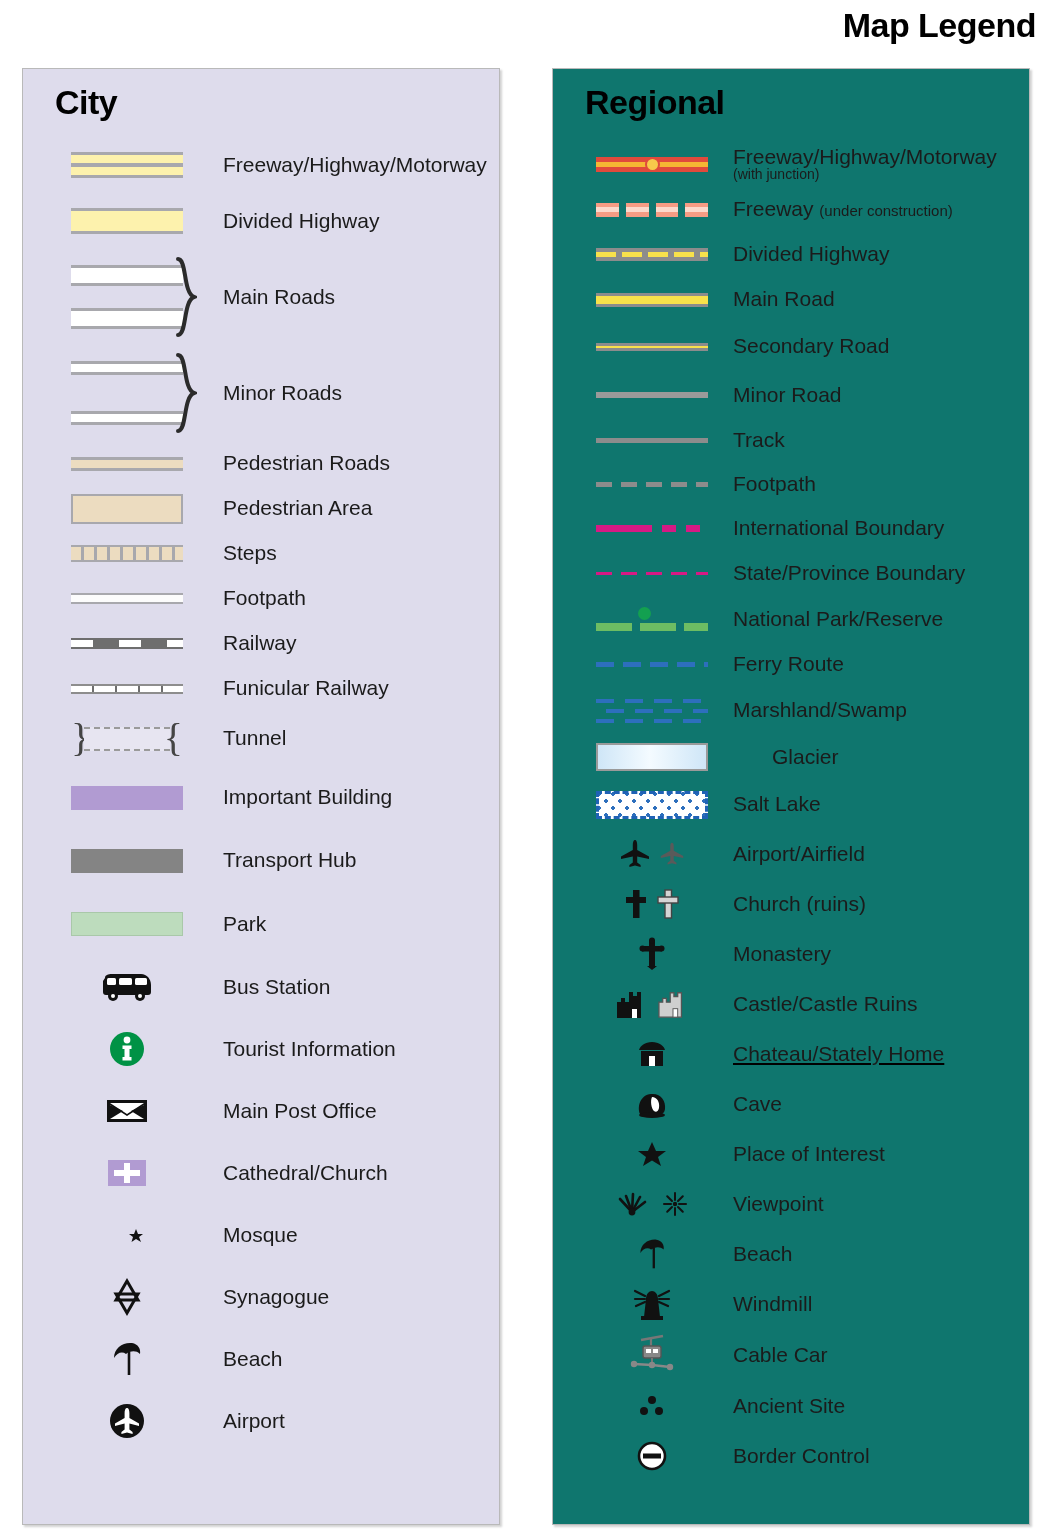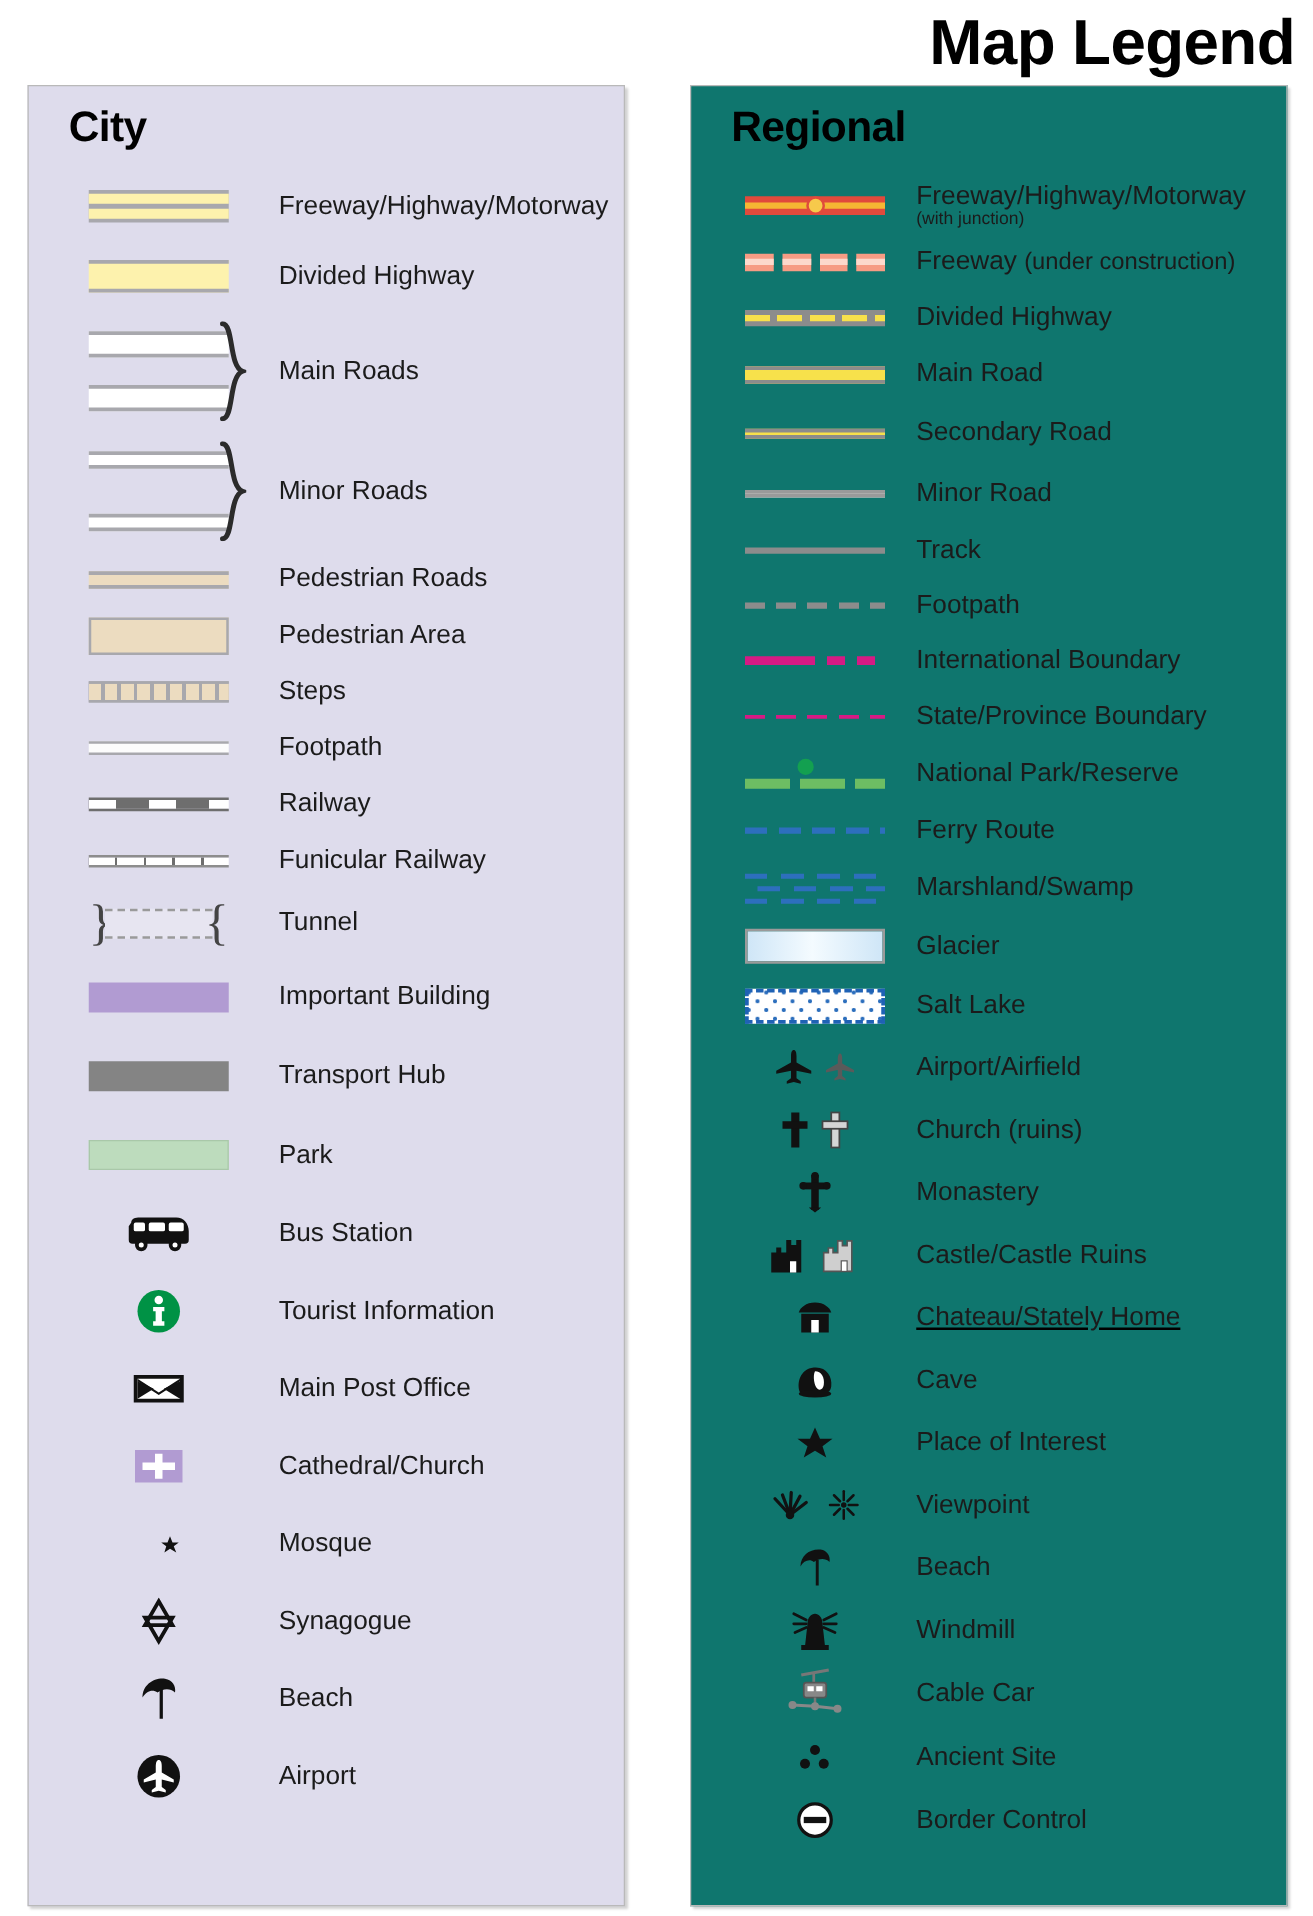--- a/index.html
+++ b/index.html
@@ -9,21 +9,21 @@
     background: #ffffff;
     font-family: "Liberation Sans", sans-serif;
     overflow: hidden;
   }
   #root { position: relative; width: 1050px; height: 1533px; }
 
   
   .map-title {
     position: absolute;
     right: 14px; top: 8px;
-    font-size: 51px;
+    font-size: 34px;
     font-weight: bold;
     letter-spacing: -0.5px;
     color: #000;
     line-height: 1;
   }
 
   
   .panel {
     position: absolute;
     top: 68px;
@@ -59,21 +59,21 @@
     display: flex;
     align-items: center;
     justify-content: center;
   }
   .lbl {
     font-size: 21px;
     color: #1b1b1b;
     line-height: 1.05;
     white-space: nowrap;
   }
-  .lbl .sub { font-size: 19px; }
+  .lbl .sub { font-size: 15px; }
   .lbl .sub2 { font-size: 14px; display: block; margin-top: -1px; }
 
   
   .c-sym { width: 152px; margin-left: 28px; margin-right: 20px; }
   .c-lbl { }
 
   .bar { width: 112px; }
 
   .c-freeway { height: 26px; background: #a8a8ad; padding: 3px 0; }
   .c-freeway i { display: block; height: 8px; background: #fdf2ad; }
@@ -591,21 +591,21 @@
       <div class="sym r-sym">
         <div class="rline r-marsh">
               <i></i>
               <i></i>
               <i></i>
             </div>
       </div>
       <div class="lbl">Marshland/Swamp</div>
     </div>
 
-    <div class="row" style="height:46px;">
+    <div class="row" style="height:46px;gap:39px;">
       <div class="sym r-sym">
         <div class="rline r-glacier"></div>
       </div>
       <div class="lbl">Glacier</div>
     </div>
 
     <div class="row" style="height:49px;">
       <div class="sym r-sym">
         <div class="rline r-saltlake"></div>
       </div>

